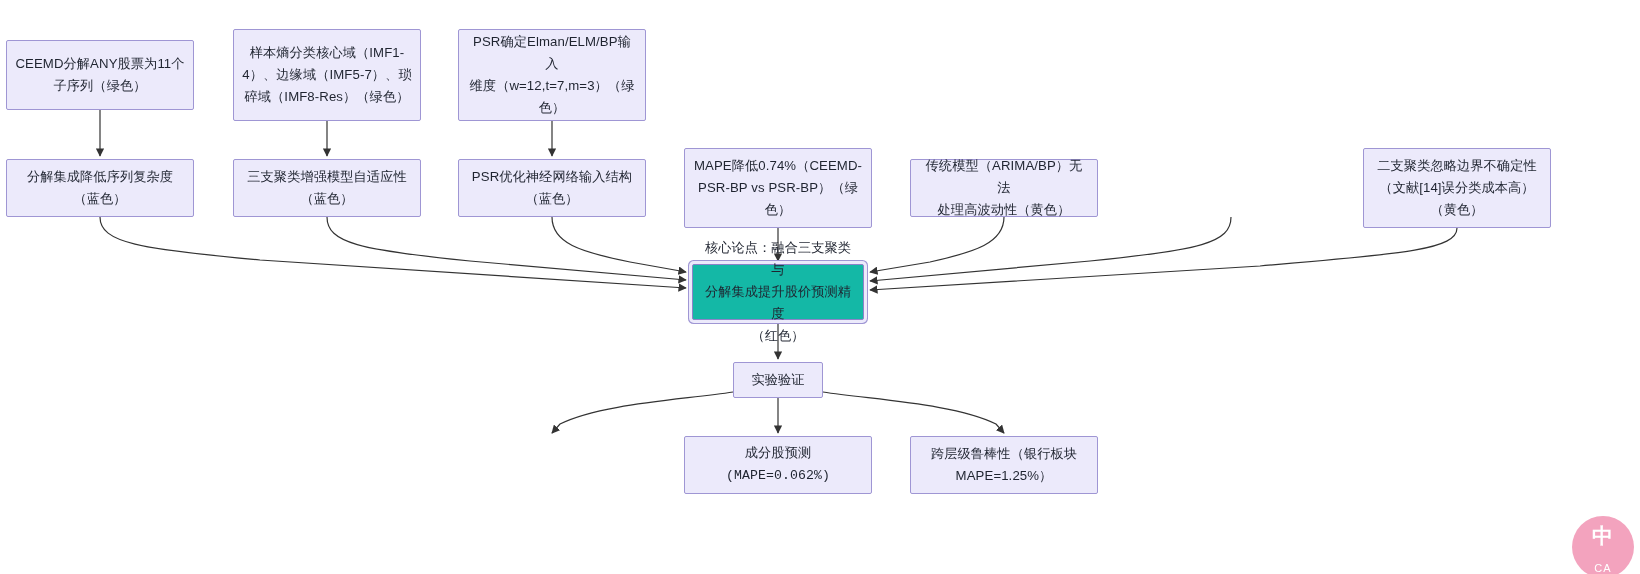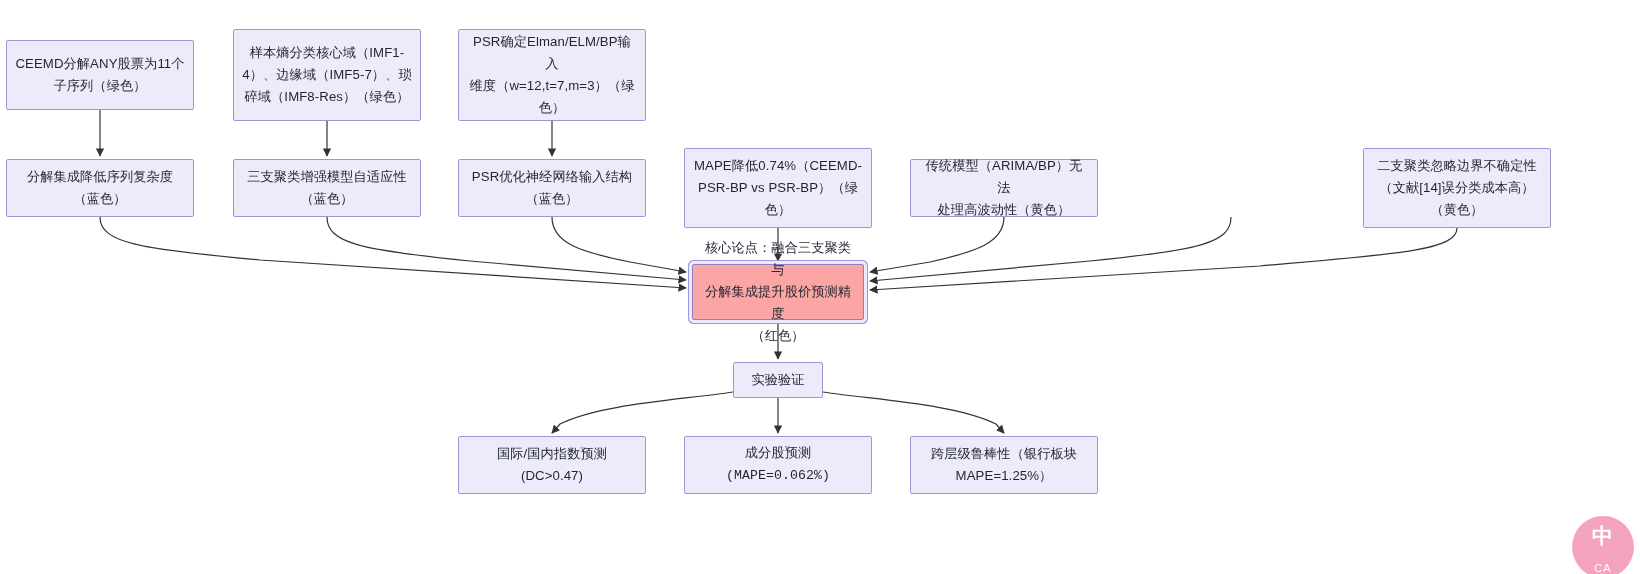--- a/index.html
+++ b/index.html
@@ -35,21 +35,21 @@
     justify-content: center;
     text-align: center;
     color: #1f2430;
     font-size: 13.2px;
     line-height: 22px;
     letter-spacing: 0.1px;
     padding: 4px 8px;
     z-index: 2;
   }
   .node-core {
-    background: #fca5a5;
+    background: #14b8a6;
     border: 1px solid #8C82C9;
     box-shadow: 0 0 0 3px #ECEAFB, 0 0 0 4px #9F96D4;
     padding-left: 8px;
   }
   .node-text {
     display: block;
     white-space: pre-line;
   }
   #watermark {
     position: absolute;
@@ -169,24 +169,20 @@
   <div class="node node-core" style="left:692px;top:264px;width:172px;height:56px;">
     <span class="node-text">核心论点：融合三支聚类与
 分解集成提升股价预测精度
 （红色）</span>
   </div>
 
   <div class="node" style="left:733px;top:362px;width:90px;height:36px;">
     <span class="node-text">实验验证</span>
   </div>
 
-  <div class="node" style="left:458px;top:436px;width:188px;height:58px;">
-    <span class="node-text">国际/国内指数预测
-(DC&gt;0.47)</span>
-  </div>
 
   <div class="node" style="left:684px;top:436px;width:188px;height:58px;font-family:Liberation Mono, monospace;">
     <span class="node-text">成分股预测
 (MAPE=0.062%)</span>
   </div>
 
   <div class="node" style="left:910px;top:436px;width:188px;height:58px;">
     <span class="node-text">跨层级鲁棒性（银行板块
 MAPE=1.25%）</span>
   </div>

